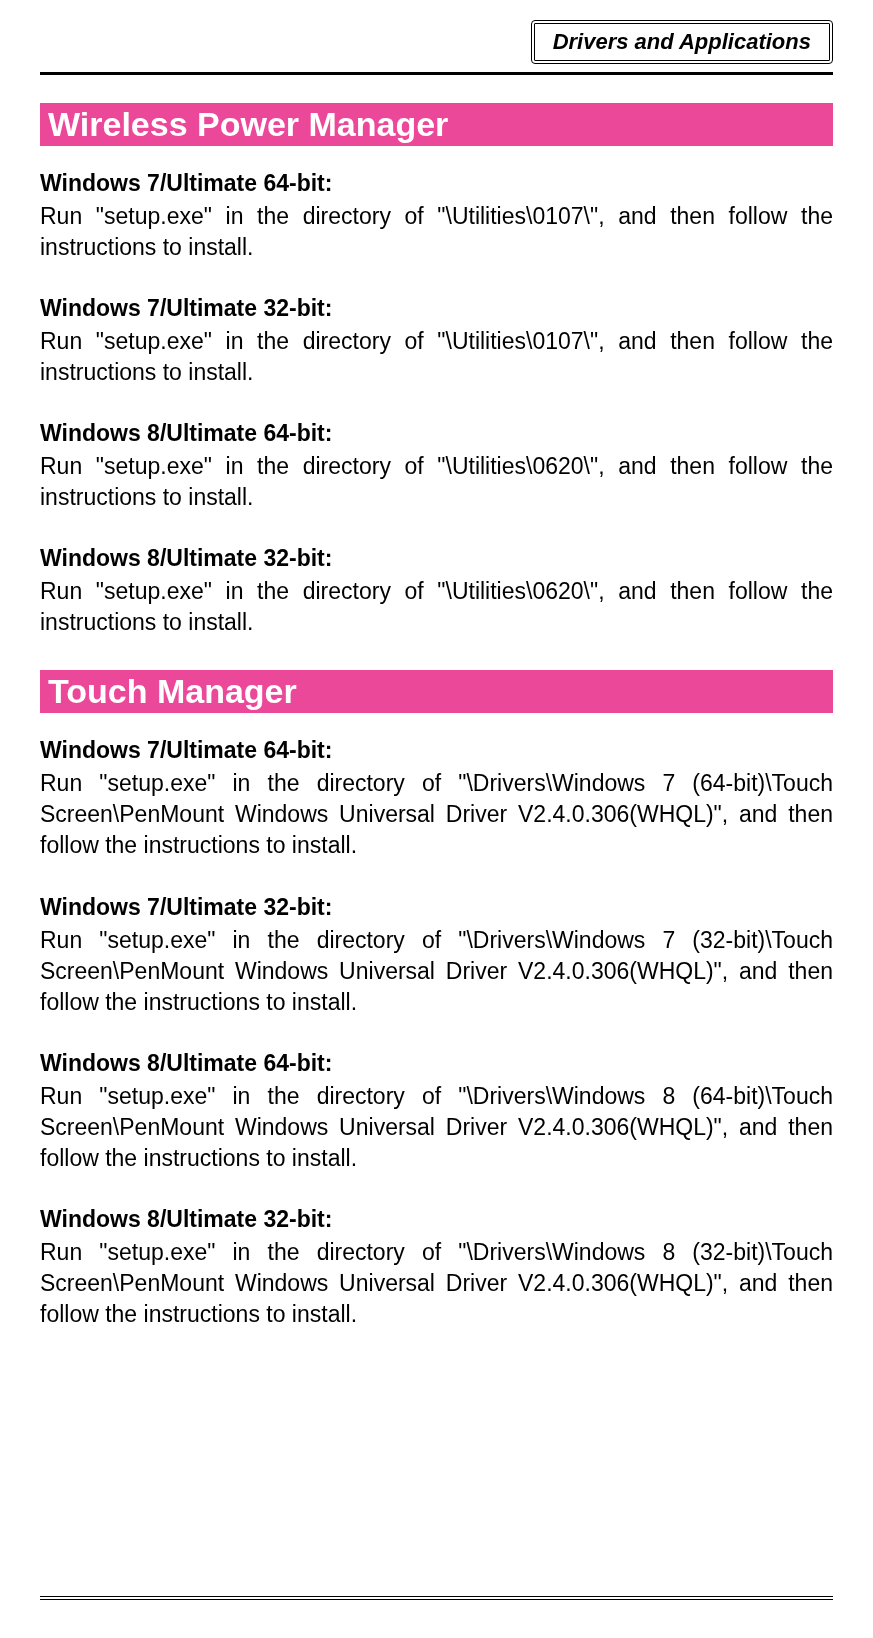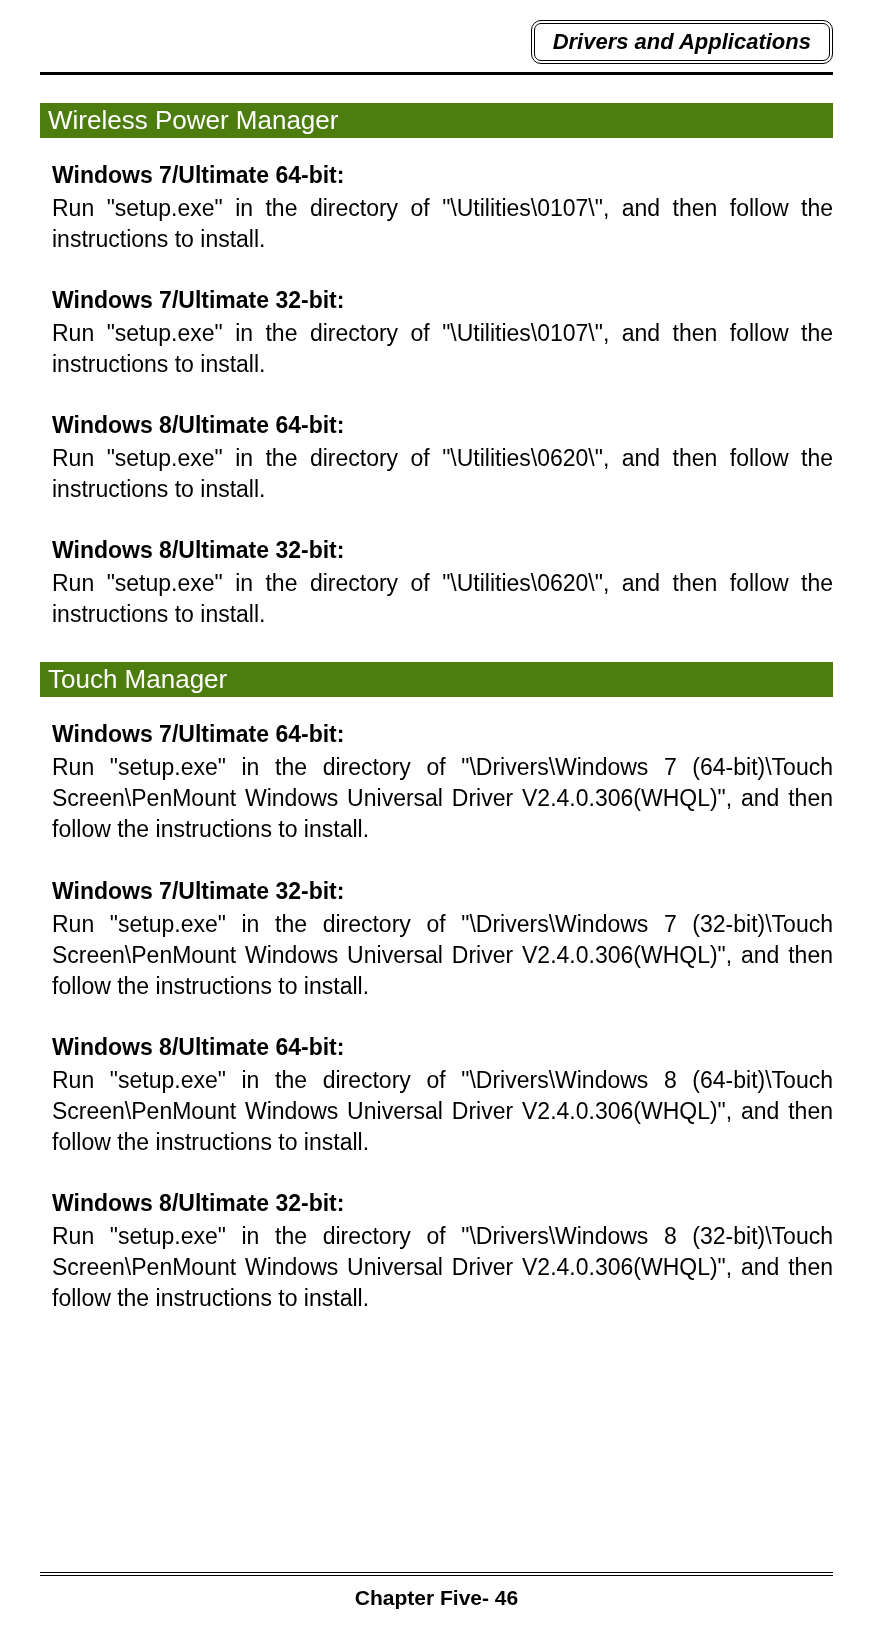--- a/index.html
+++ b/index.html
@@ -7,44 +7,43 @@
       font-family: Arial, Helvetica, sans-serif;
       background: #fff;
       width: 873px;
       height: 1638px;
       padding: 20px 40px 20px 40px;
       position: relative;
     }
     .header-box {
       float: right;
       border: 4px double #000;
-      border-radius: 10px;
+      border-radius: 4px;
       padding: 5px 18px;
       font-weight: bold;
       font-style: italic;
       font-size: 22px;
       margin-bottom: 8px;
       background: #fff;
     }
     .header-line {
       clear: both;
       border-top: 3px solid #000;
       margin-bottom: 28px;
     }
     .section-header {
-      background: #4d7c0f;
+      background: #ec4899;
       color: #fff;
-      font-weight: normal;
-      font-size: 26px;
+      font-weight: bold;
+      font-size: 34px;
       padding: 2px 8px 2px 8px;
       margin-bottom: 24px;
     }
     .subsection {
       margin-bottom: 32px;
-      margin-left: 12px;
     }
     .subsection-title {
       font-weight: bold;
       font-size: 23px;
       margin-bottom: 4px;
     }
     .subsection-body {
       font-size: 23px;
       text-align: justify;
       text-justify: inter-word;
@@ -116,14 +115,13 @@
   <div class="subsection-body">Run "setup.exe" in the directory of "\Drivers\Windows 8 (64-bit)\Touch Screen\PenMount Windows Universal Driver V2.4.0.306(WHQL)", and then follow the instructions to install.</div>
 </div>
 
 <div class="subsection">
   <div class="subsection-title">Windows 8/Ultimate 32-bit:</div>
   <div class="subsection-body">Run "setup.exe" in the directory of "\Drivers\Windows 8 (32-bit)\Touch Screen\PenMount Windows Universal Driver V2.4.0.306(WHQL)", and then follow the instructions to install.</div>
 </div>
 
 <div class="footer">
   <div class="footer-line"></div>
-  <div class="footer-text">Chapter Five- 46</div>
 </div>
 
 </body></html>

